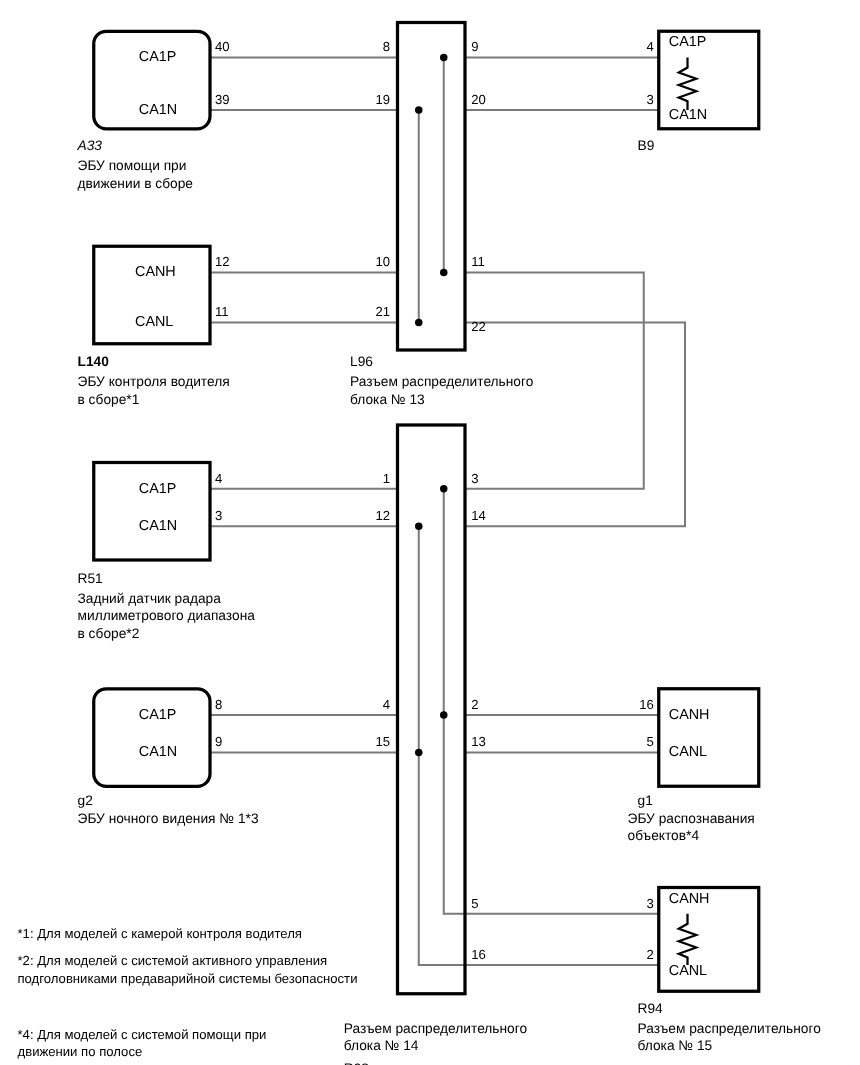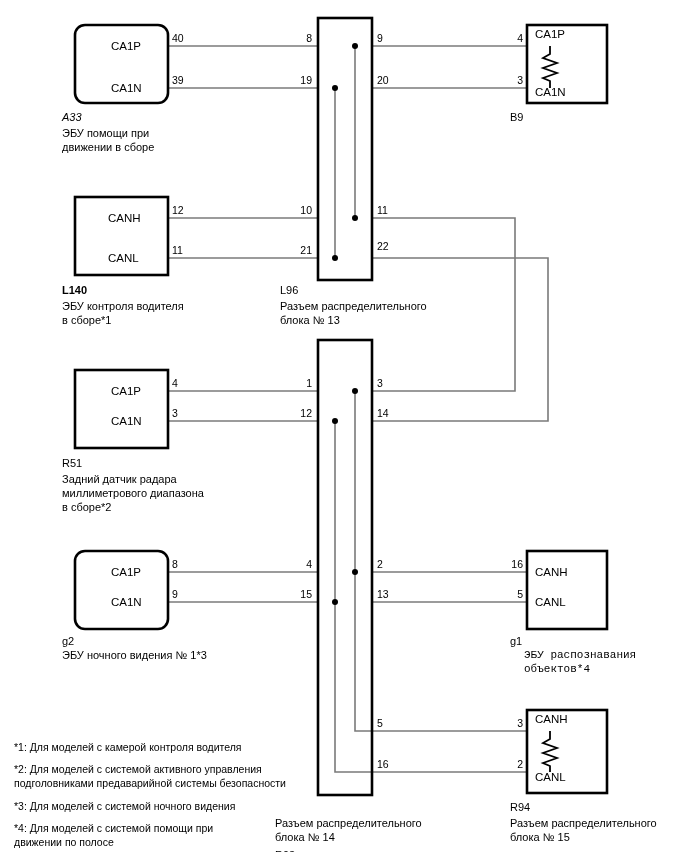--- a/index.html
+++ b/index.html
@@ -116,21 +116,21 @@
   <div class="pinname" style="left:108px;top:252px;">CANL</div>
   <div class="pinnum" style="left:172px;top:204px;">12</div>
   <div class="pinnum" style="left:172px;top:244px;">11</div>
   <div class="lbl" style="left:62px;top:283px;font-weight:bold;">L140</div>
   <div class="lbl" style="left:62px;top:299px;">ЭБУ контроля водителя
 в сборе*1</div>
 
   <div class="pinnum r" style="left:278px;top:204px;width:34px;">10</div>
   <div class="pinnum r" style="left:278px;top:244px;width:34px;">21</div>
   <div class="pinnum" style="left:377px;top:204px;">11</div>
-  <div class="pinnum" style="left:377px;top:240px;">22</div>
+  <div class="pinnum" style="left:377px;top:256px;">22</div>
   <div class="lbl" style="left:280px;top:283px;">L96</div>
   <div class="lbl" style="left:280px;top:299px;">Разъем распределительного
 блока № 13</div>
 
   <div class="pinname" style="left:111px;top:385px;">CA1P</div>
   <div class="pinname" style="left:111px;top:415px;">CA1N</div>
   <div class="pinnum" style="left:172px;top:377px;">4</div>
   <div class="pinnum" style="left:172px;top:407px;">3</div>
   <div class="lbl" style="left:62px;top:456px;">R51</div>
   <div class="lbl" style="left:62px;top:472px;">Задний датчик радара
@@ -152,37 +152,36 @@
   <div class="pinnum r" style="left:278px;top:558px;width:34px;">4</div>
   <div class="pinnum r" style="left:278px;top:588px;width:34px;">15</div>
   <div class="pinnum" style="left:377px;top:558px;">2</div>
   <div class="pinnum" style="left:377px;top:588px;">13</div>
 
   <div class="pinnum r" style="left:489px;top:558px;width:34px;">16</div>
   <div class="pinnum r" style="left:489px;top:588px;width:34px;">5</div>
   <div class="pinname" style="left:535px;top:566px;">CANH</div>
   <div class="pinname" style="left:535px;top:596px;">CANL</div>
   <div class="lbl" style="left:510px;top:634px;">g1</div>
-  <div class="lbl" style="left:524px;top:648px;font-family:Liberation Mono, monospace;">ЭБУ распознавания
+  <div class="lbl" style="left:502px;top:648px;">ЭБУ распознавания
 объектов*4</div>
 
   <div class="pinnum" style="left:377px;top:717px;">5</div>
   <div class="pinnum" style="left:377px;top:758px;">16</div>
   <div class="lbl" style="left:275px;top:800px;margin-top:48px;">R93</div>
   <div class="lbl" style="left:275px;top:816px;">Разъем распределительного
 блока № 14</div>
 
   <div class="pinnum r" style="left:489px;top:717px;width:34px;">3</div>
   <div class="pinnum r" style="left:489px;top:758px;width:34px;">2</div>
   <div class="pinname" style="left:535px;top:713px;">CANH</div>
   <div class="pinname" style="left:535px;top:771px;">CANL</div>
   <div class="lbl" style="left:510px;top:800px;text-align:right;">R94</div>
   <div class="lbl" style="left:510px;top:816px;">Разъем распределительного
 блока № 15</div>
 
   <div class="note" style="left:14px;top:740px;">*1: Для моделей с камерой контроля водителя</div>
   <div class="note" style="left:14px;top:762px;">*2: Для моделей с системой активного управления
 подголовниками предаварийной системы безопасности</div>
-  <div class="note" style="left:14px;top:799px;">*3: Для моделей с системой ночного видения</div>
   <div class="note" style="left:14px;top:821px;">*4: Для моделей с системой помощи при
 движении по полосе</div>
 
 </div>
 
 </body></html>

